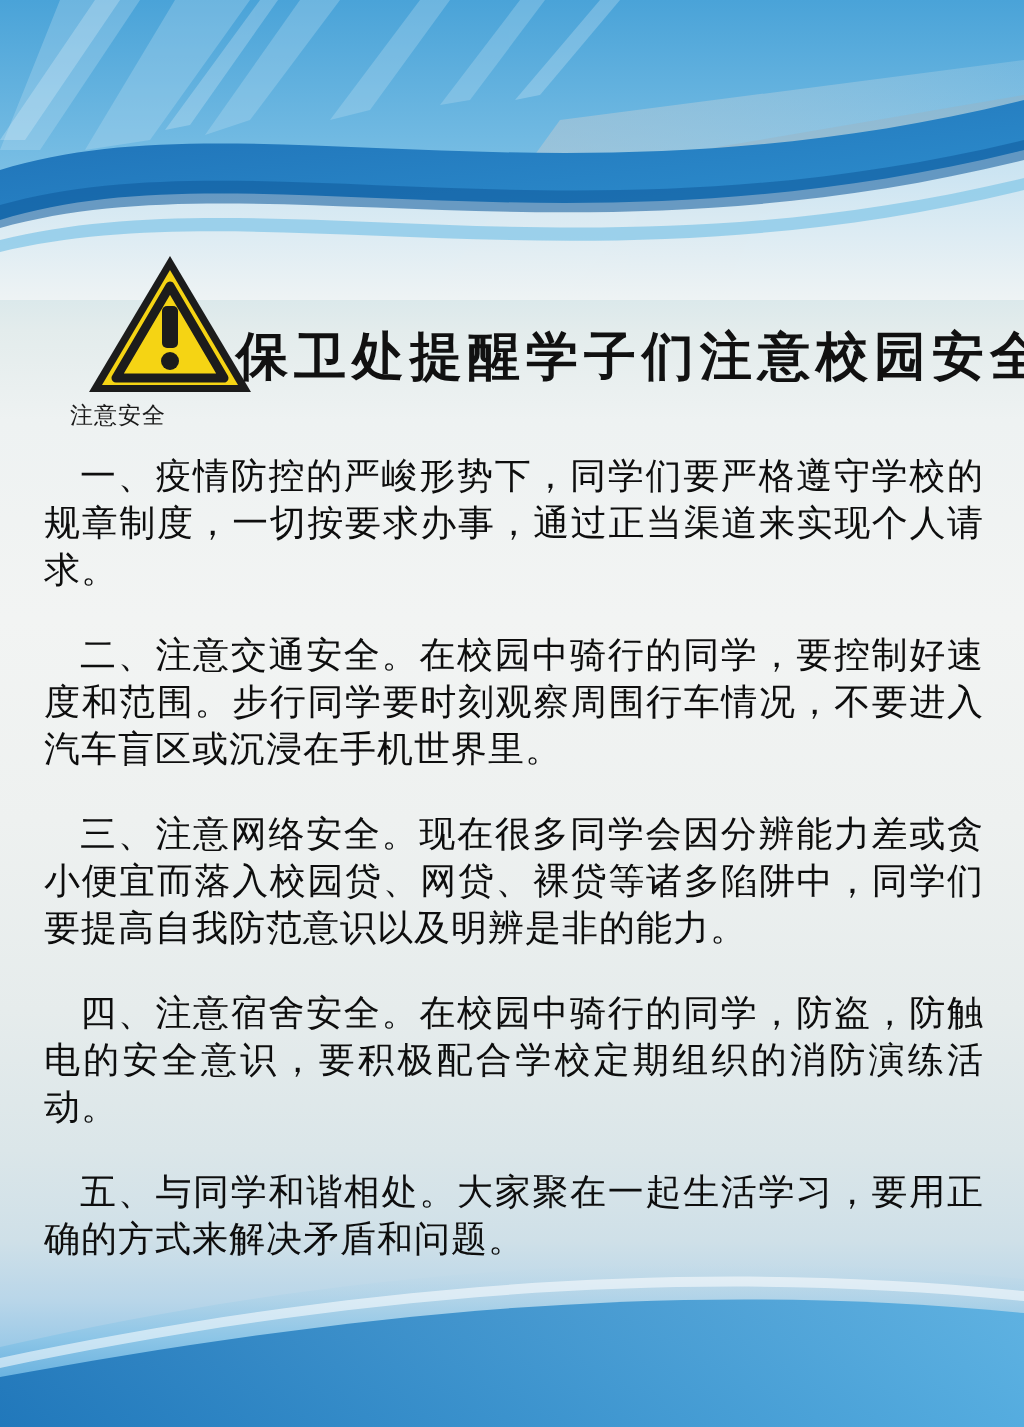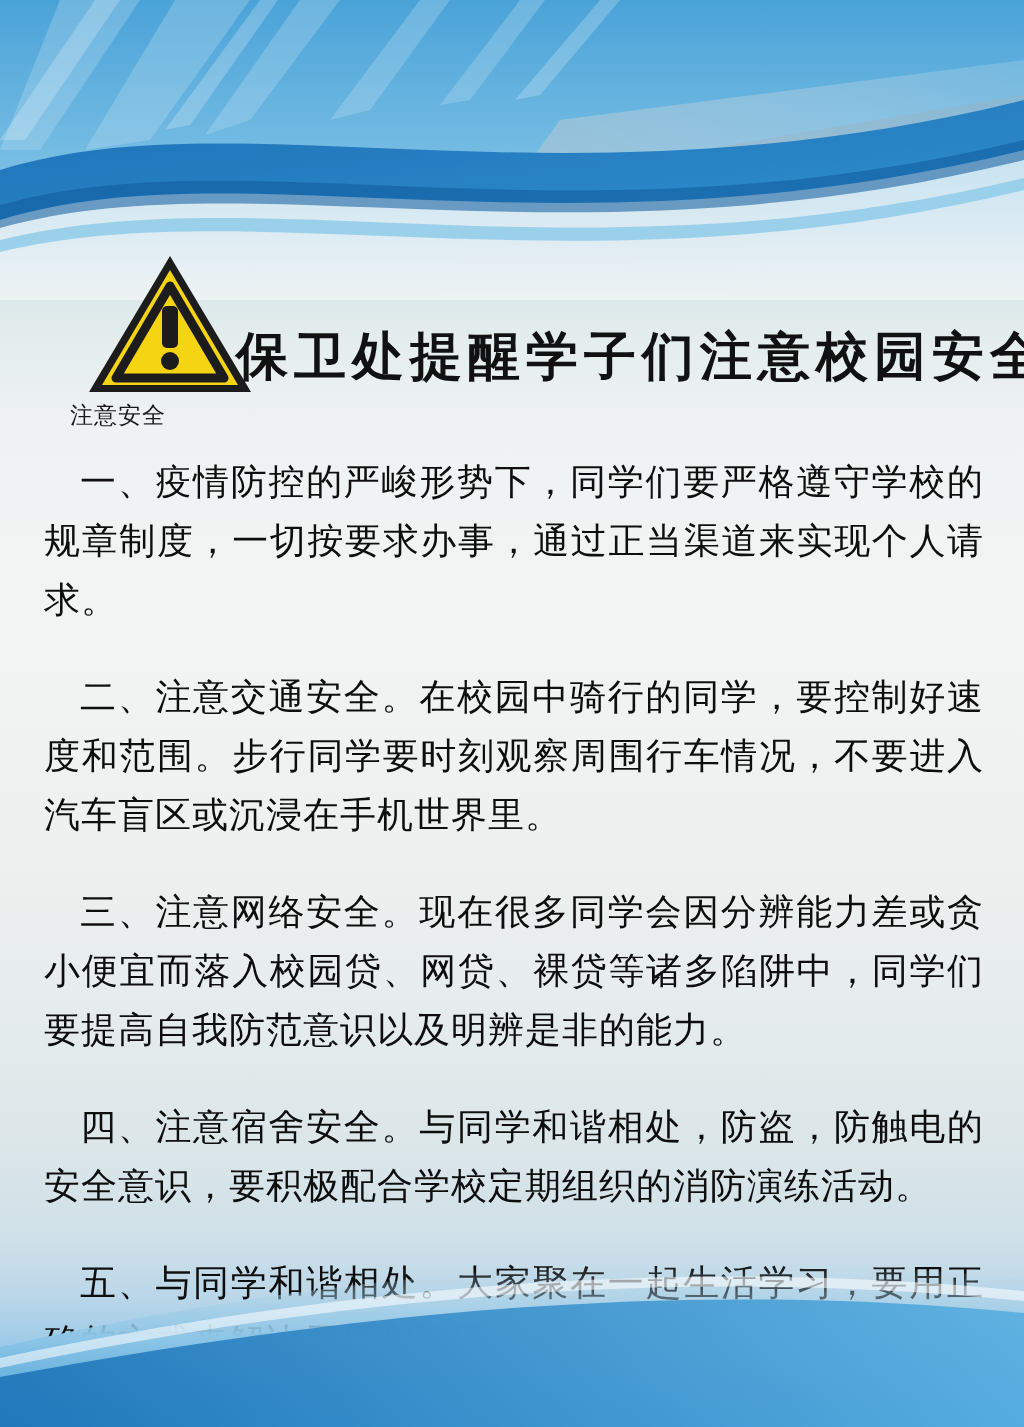--- a/index.html
+++ b/index.html
@@ -102,21 +102,21 @@
   
   .content {
     position: absolute;
     left: 44px;
     top: 452px;
     width: 940px;
   }
   .para {
     font-family: "DejaVu Serif", "Liberation Serif", serif;
     font-size: 36px;
-    line-height: 59px;
+    line-height: 47px;
     color: #0e0e0e;
     text-indent: 36px;
     margin: 0 0 38px 0;
     letter-spacing: 1px;
     text-align: justify;
   }
   .para:last-child { margin-bottom: 0; }
 </style>
 </head>
 <body>
@@ -185,21 +185,21 @@
       <div class="warn-caption">注意安全</div>
     </div>
 
     <div class="title">保卫处提醒学子们注意校园安全</div>
   </div>
 
   <div class="content">
     <p class="para">一、疫情防控的严峻形势下，同学们要严格遵守学校的规章制度，一切按要求办事，通过正当渠道来实现个人请求。</p>
     <p class="para">二、注意交通安全。在校园中骑行的同学，要控制好速度和范围。步行同学要时刻观察周围行车情况，不要进入汽车盲区或沉浸在手机世界里。</p>
     <p class="para">三、注意网络安全。现在很多同学会因分辨能力差或贪小便宜而落入校园贷、网贷、裸贷等诸多陷阱中，同学们要提高自我防范意识以及明辨是非的能力。</p>
-    <p class="para">四、注意宿舍安全。与同学和谐相处，防盗，防触电的安全意识，要积极配合学校定期组织的消防演练活动。</p>
+    <p class="para">四、注意宿舍安全。在校园中骑行的同学，防盗，防触电的安全意识，要积极配合学校定期组织的消防演练活动。</p>
     <p class="para">五、与同学和谐相处。大家聚在一起生活学习，要用正确的方式来解决矛盾和问题。</p>
   </div>
 
   <div class="bottom-band">
     <svg width="1024" height="200" viewBox="0 0 1024 200" xmlns="http://www.w3.org/2000/svg">
       <defs>
         <linearGradient id="gBot" x1="0" y1="0" x2="0" y2="1">
           <stop offset="0%" stop-color="#bcd9e8" stop-opacity="0"></stop>
           <stop offset="45%" stop-color="#8ec6e7"></stop>
           <stop offset="100%" stop-color="#3f9bd6"></stop>

